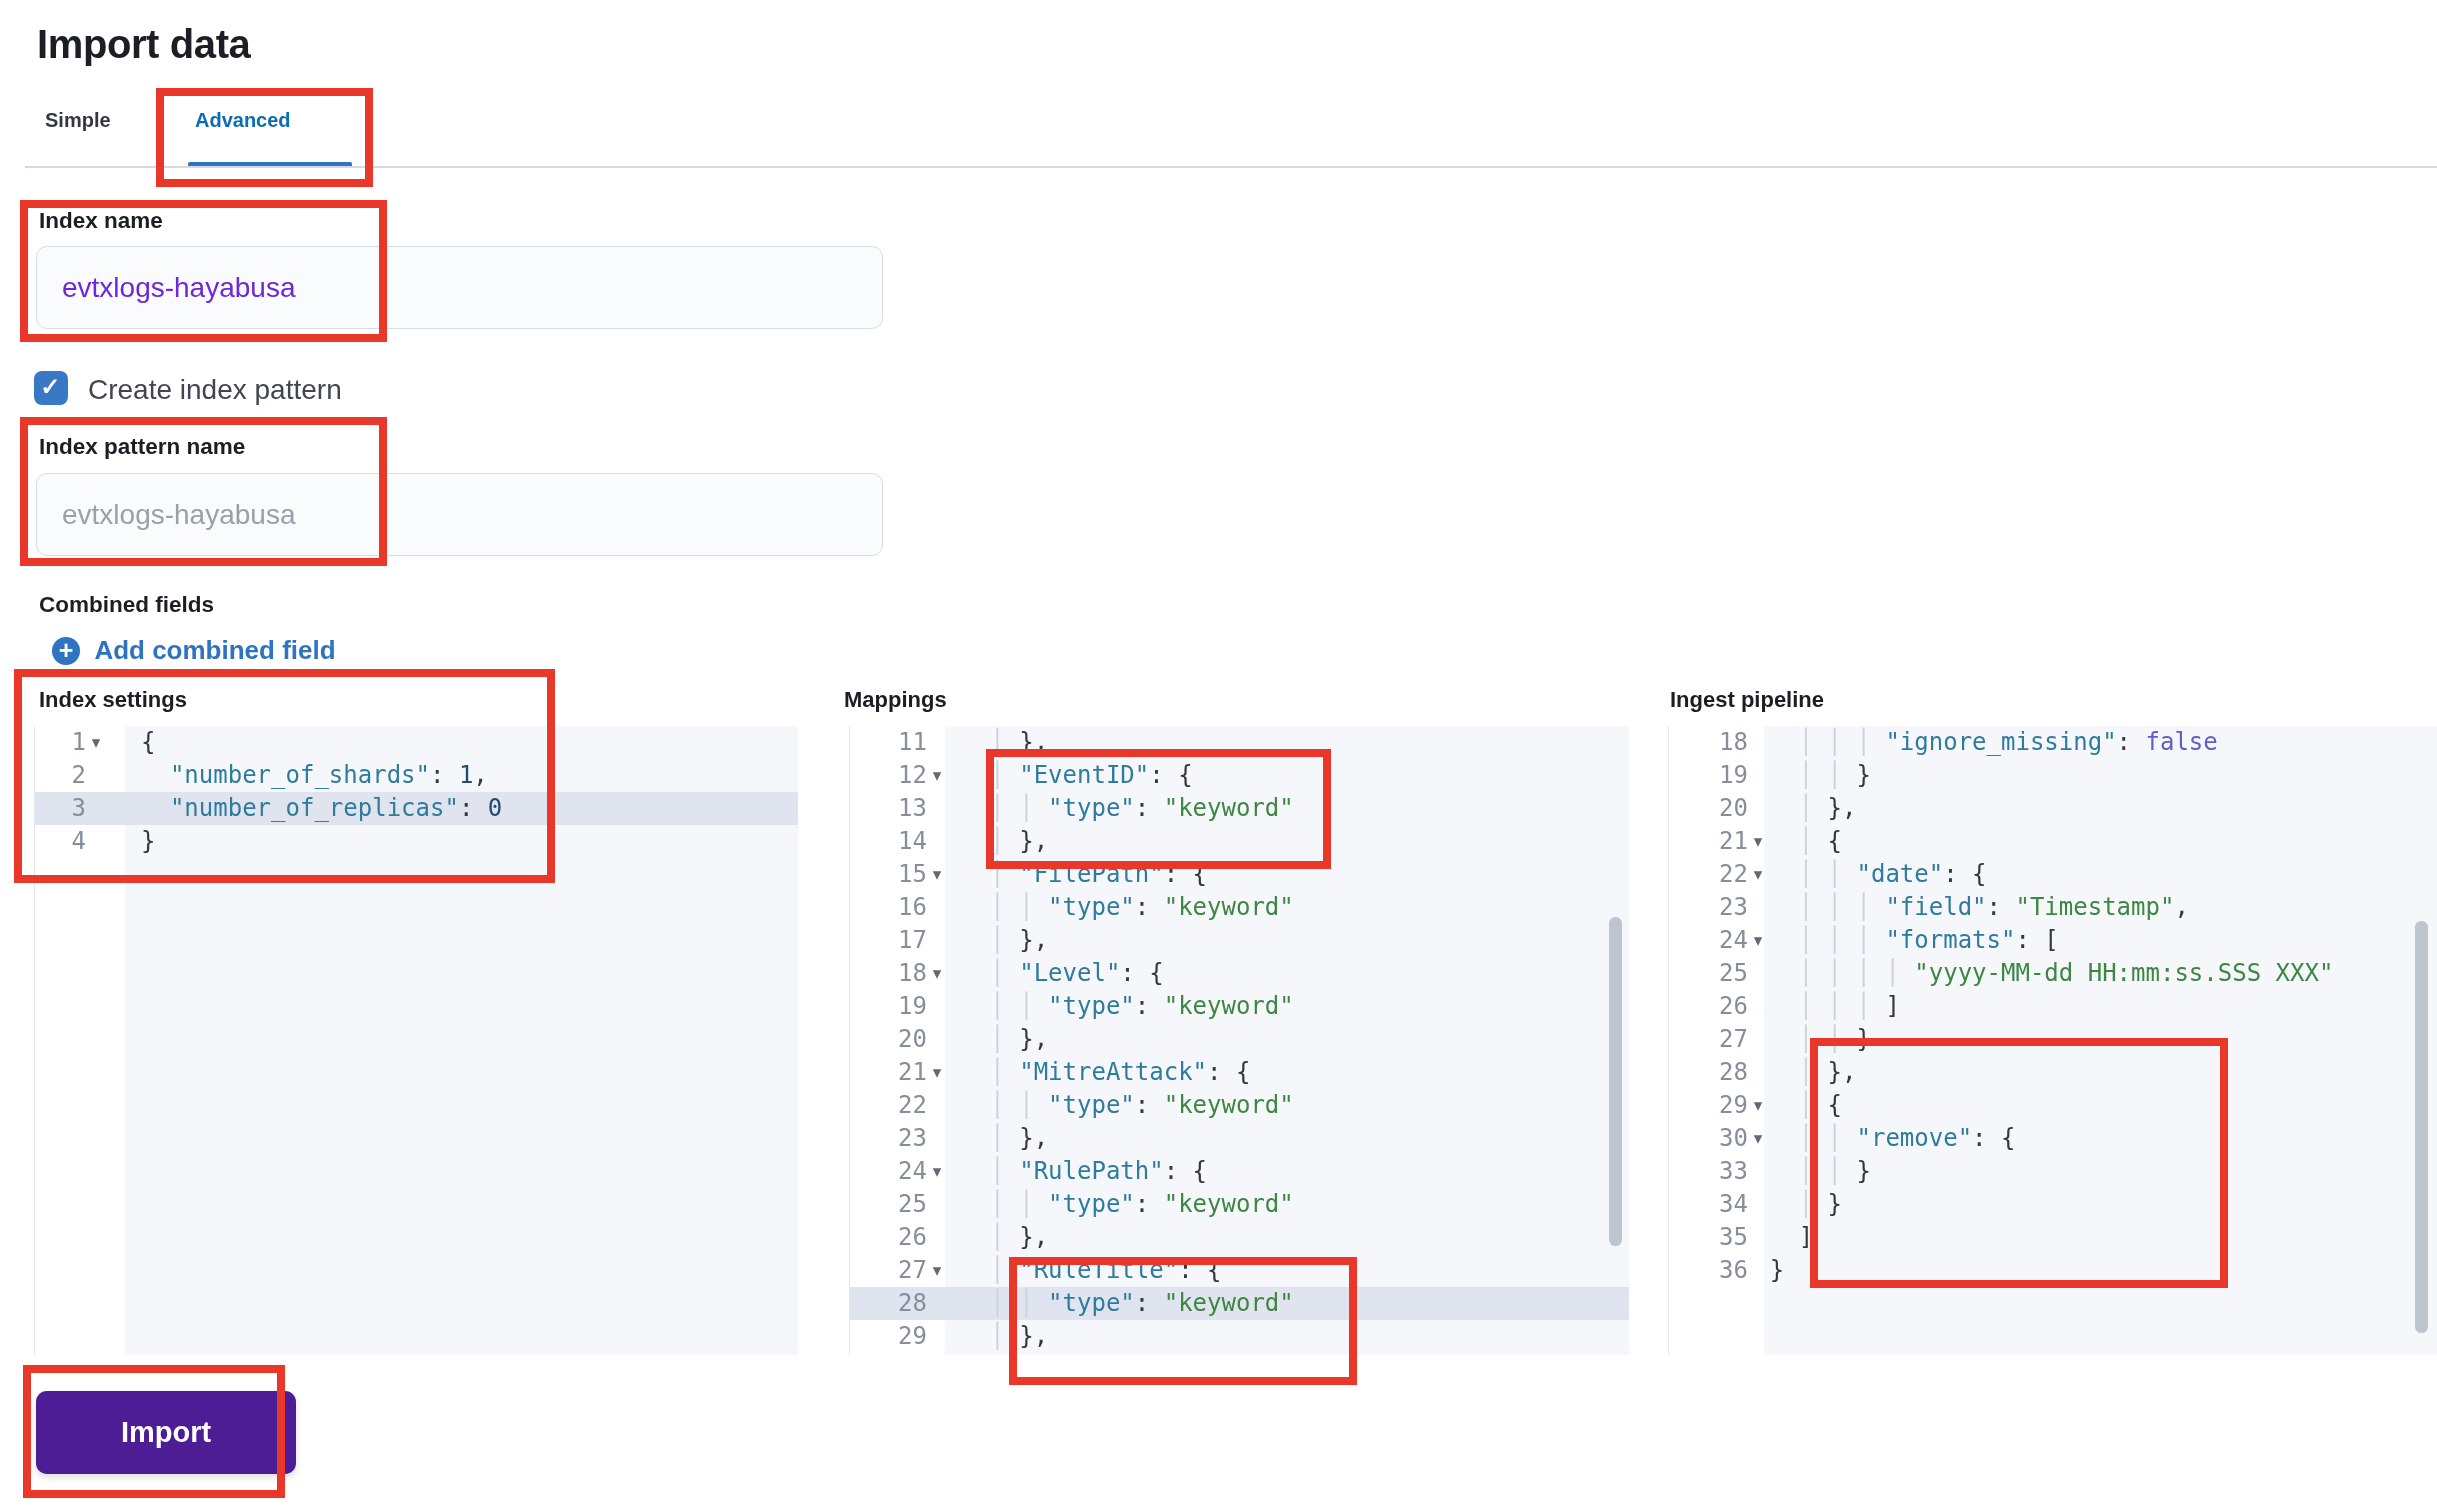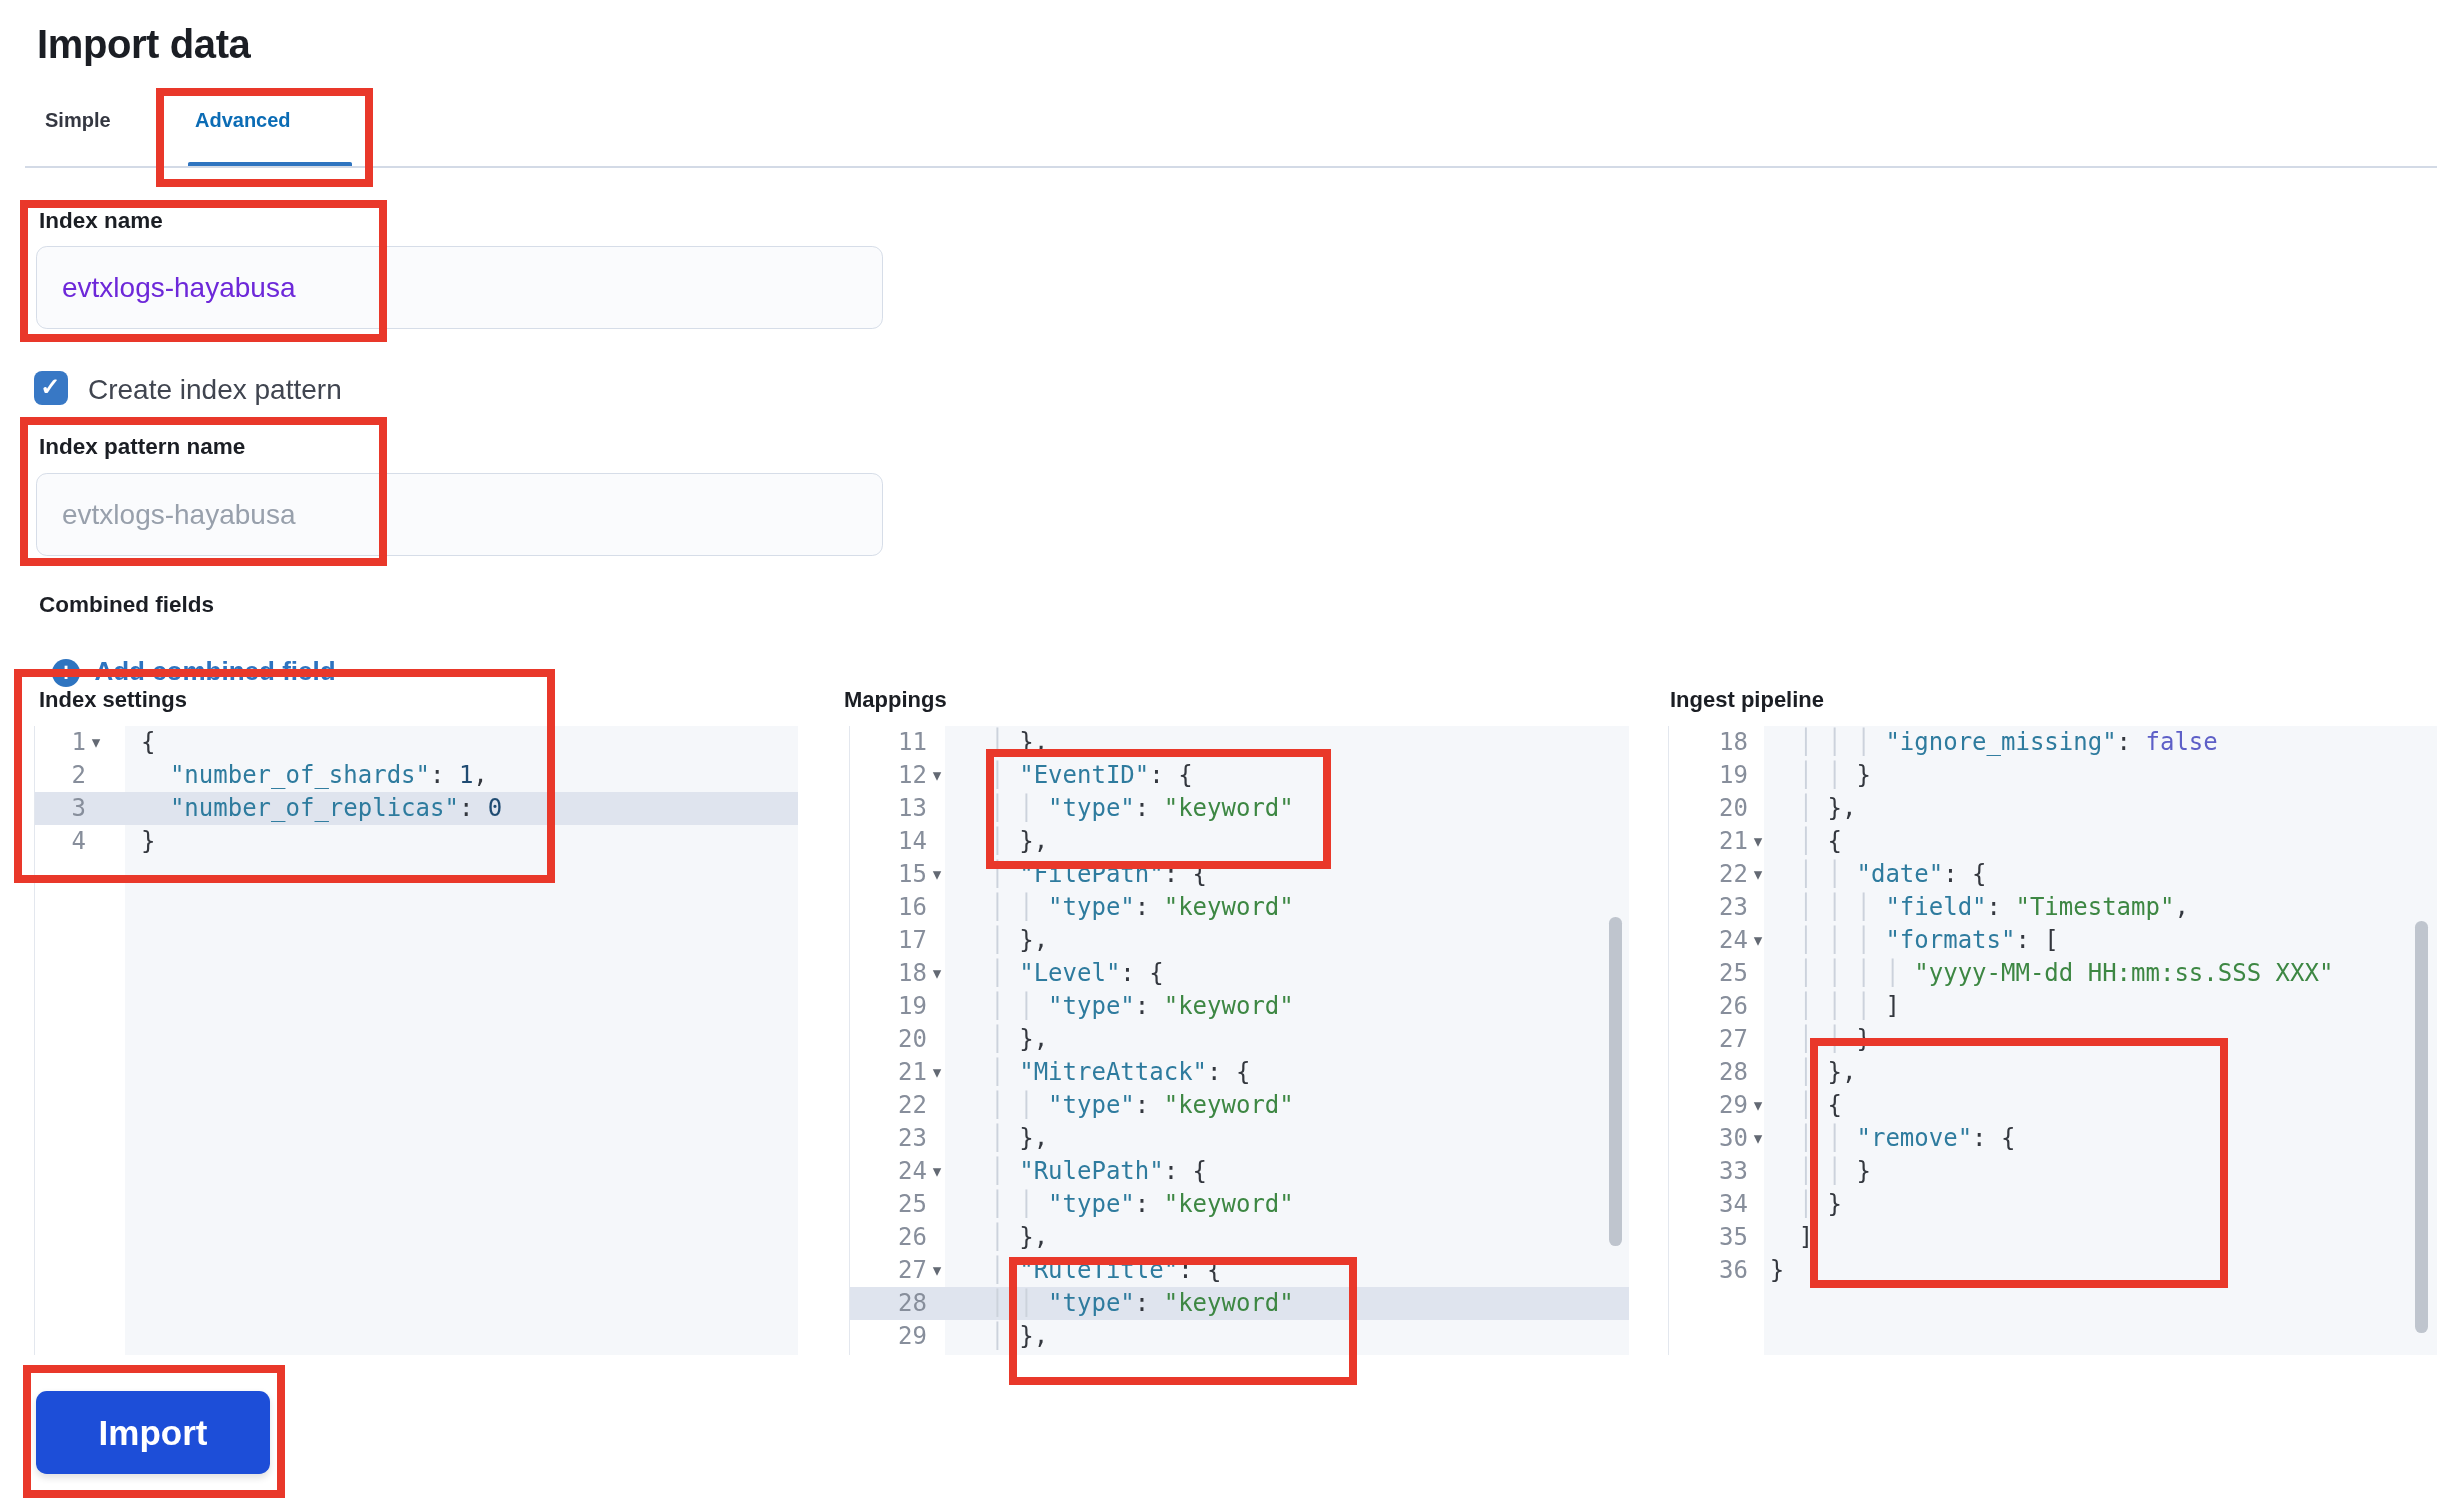--- a/index.html
+++ b/index.html
@@ -29,21 +29,21 @@
   .text-input { position:absolute; left:36px; width:847px; height:83px; background:#fafbfd; border:1.8px solid #d6dde8;
     border-radius:10.8px; font-family:"Liberation Sans", sans-serif; font-size:28px; color:#6d28d9; padding:0 25px; outline:none; }
   .input-index-name { top:246px; }
   .input-index-pattern { top:473px; }
   .text-input::placeholder { color:#98a0ac; opacity:1; }
 
   .checkbox { position:absolute; left:34px; top:371px; width:34px; height:34px; background:#3878c5; border-radius:8px; cursor:pointer; }
   .checkbox::after { content:"✓"; position:absolute; left:6.3px; top:1.8px; color:#fff; font-size:24px; font-weight:700; }
   .cb-label { position:absolute; left:88px; top:374px; font-size:28px; color:#404550; }
 
-  .add-link { position:absolute; left:52px; top:656px; display:flex; align-items:flex-end; cursor:pointer; }
+  .add-link { position:absolute; left:52px; top:635px; display:flex; align-items:center; cursor:pointer; }
   .plus-icon { width:28px; height:28px; background:#2e74c0; border-radius:50%; position:relative; margin-right:14.4px; }
   .plus-icon::before { content:"+"; position:absolute; left:0; top:0; width:28px; height:28px; line-height:26px; text-align:center; color:#fff; font-size:25px; font-weight:700; }
   .add-text { font-size:26px; font-weight:600; color:#2e74c0; }
 
   
   .editor { position:absolute; top:726px; height:629px; background:#fff; border-left:1.8px solid #e3e7ee; overflow:hidden; }
   .ed-settings { left:34px; width:764px; }
   .ed-mappings { left:849px; width:780px; }
   .ed-ingest  { left:1668px; width:769px; }
   .code-bg { position:absolute; top:0; bottom:0; right:0; background:#f5f7fa; }
@@ -65,22 +65,22 @@
   .tk { color:#2e7b9e; }
   .ts { color:#3d8743; }
   .tn { color:#1f4b72; }
   .tb { color:#5d5fc7; }
   .tp { color:#33373e; }
   .scroll-thumb { position:absolute; width:12.6px; border-radius:6.3px; background:#bfc5ce; cursor:pointer; }
   .thumb-mappings { left:759px; top:191px; height:329px; }
   .thumb-ingest { left:746px; top:195px; height:412px; }
 
   
-  .import-btn { position:absolute; left:36px; top:1391px; width:234px; height:83px; background:#1d4ed8; border:none;
-    border-radius:10.8px; color:#fff; font-family:"Liberation Sans", sans-serif; font-size:35px; font-weight:600; cursor:pointer;
+  .import-btn { position:absolute; left:36px; top:1391px; width:260px; height:83px; background:#4c1d95; border:none;
+    border-radius:10.8px; color:#fff; font-family:"Liberation Sans", sans-serif; font-size:29px; font-weight:600; cursor:pointer;
     box-shadow:0 3.6px 7.2px rgba(0,0,0,0.12); }
 
   
   .abox { position:absolute; border:8px solid #e9382a; pointer-events:none; z-index:50; }
   .abox1 { left:156px; top:88px;  width:217px; height:99px; }
   .abox2 { left:20px;  top:200px; width:367px; height:142px; }
   .abox3 { left:20px;  top:417px; width:367px; height:149px; }
   .abox4 { left:14.4px;  top:669px; width:541px; height:214px; }
   .abox5 { left:986px; top:749px; width:345px; height:120px; }
   .abox6 { left:1009px; top:1257px; width:348px; height:128px; }

